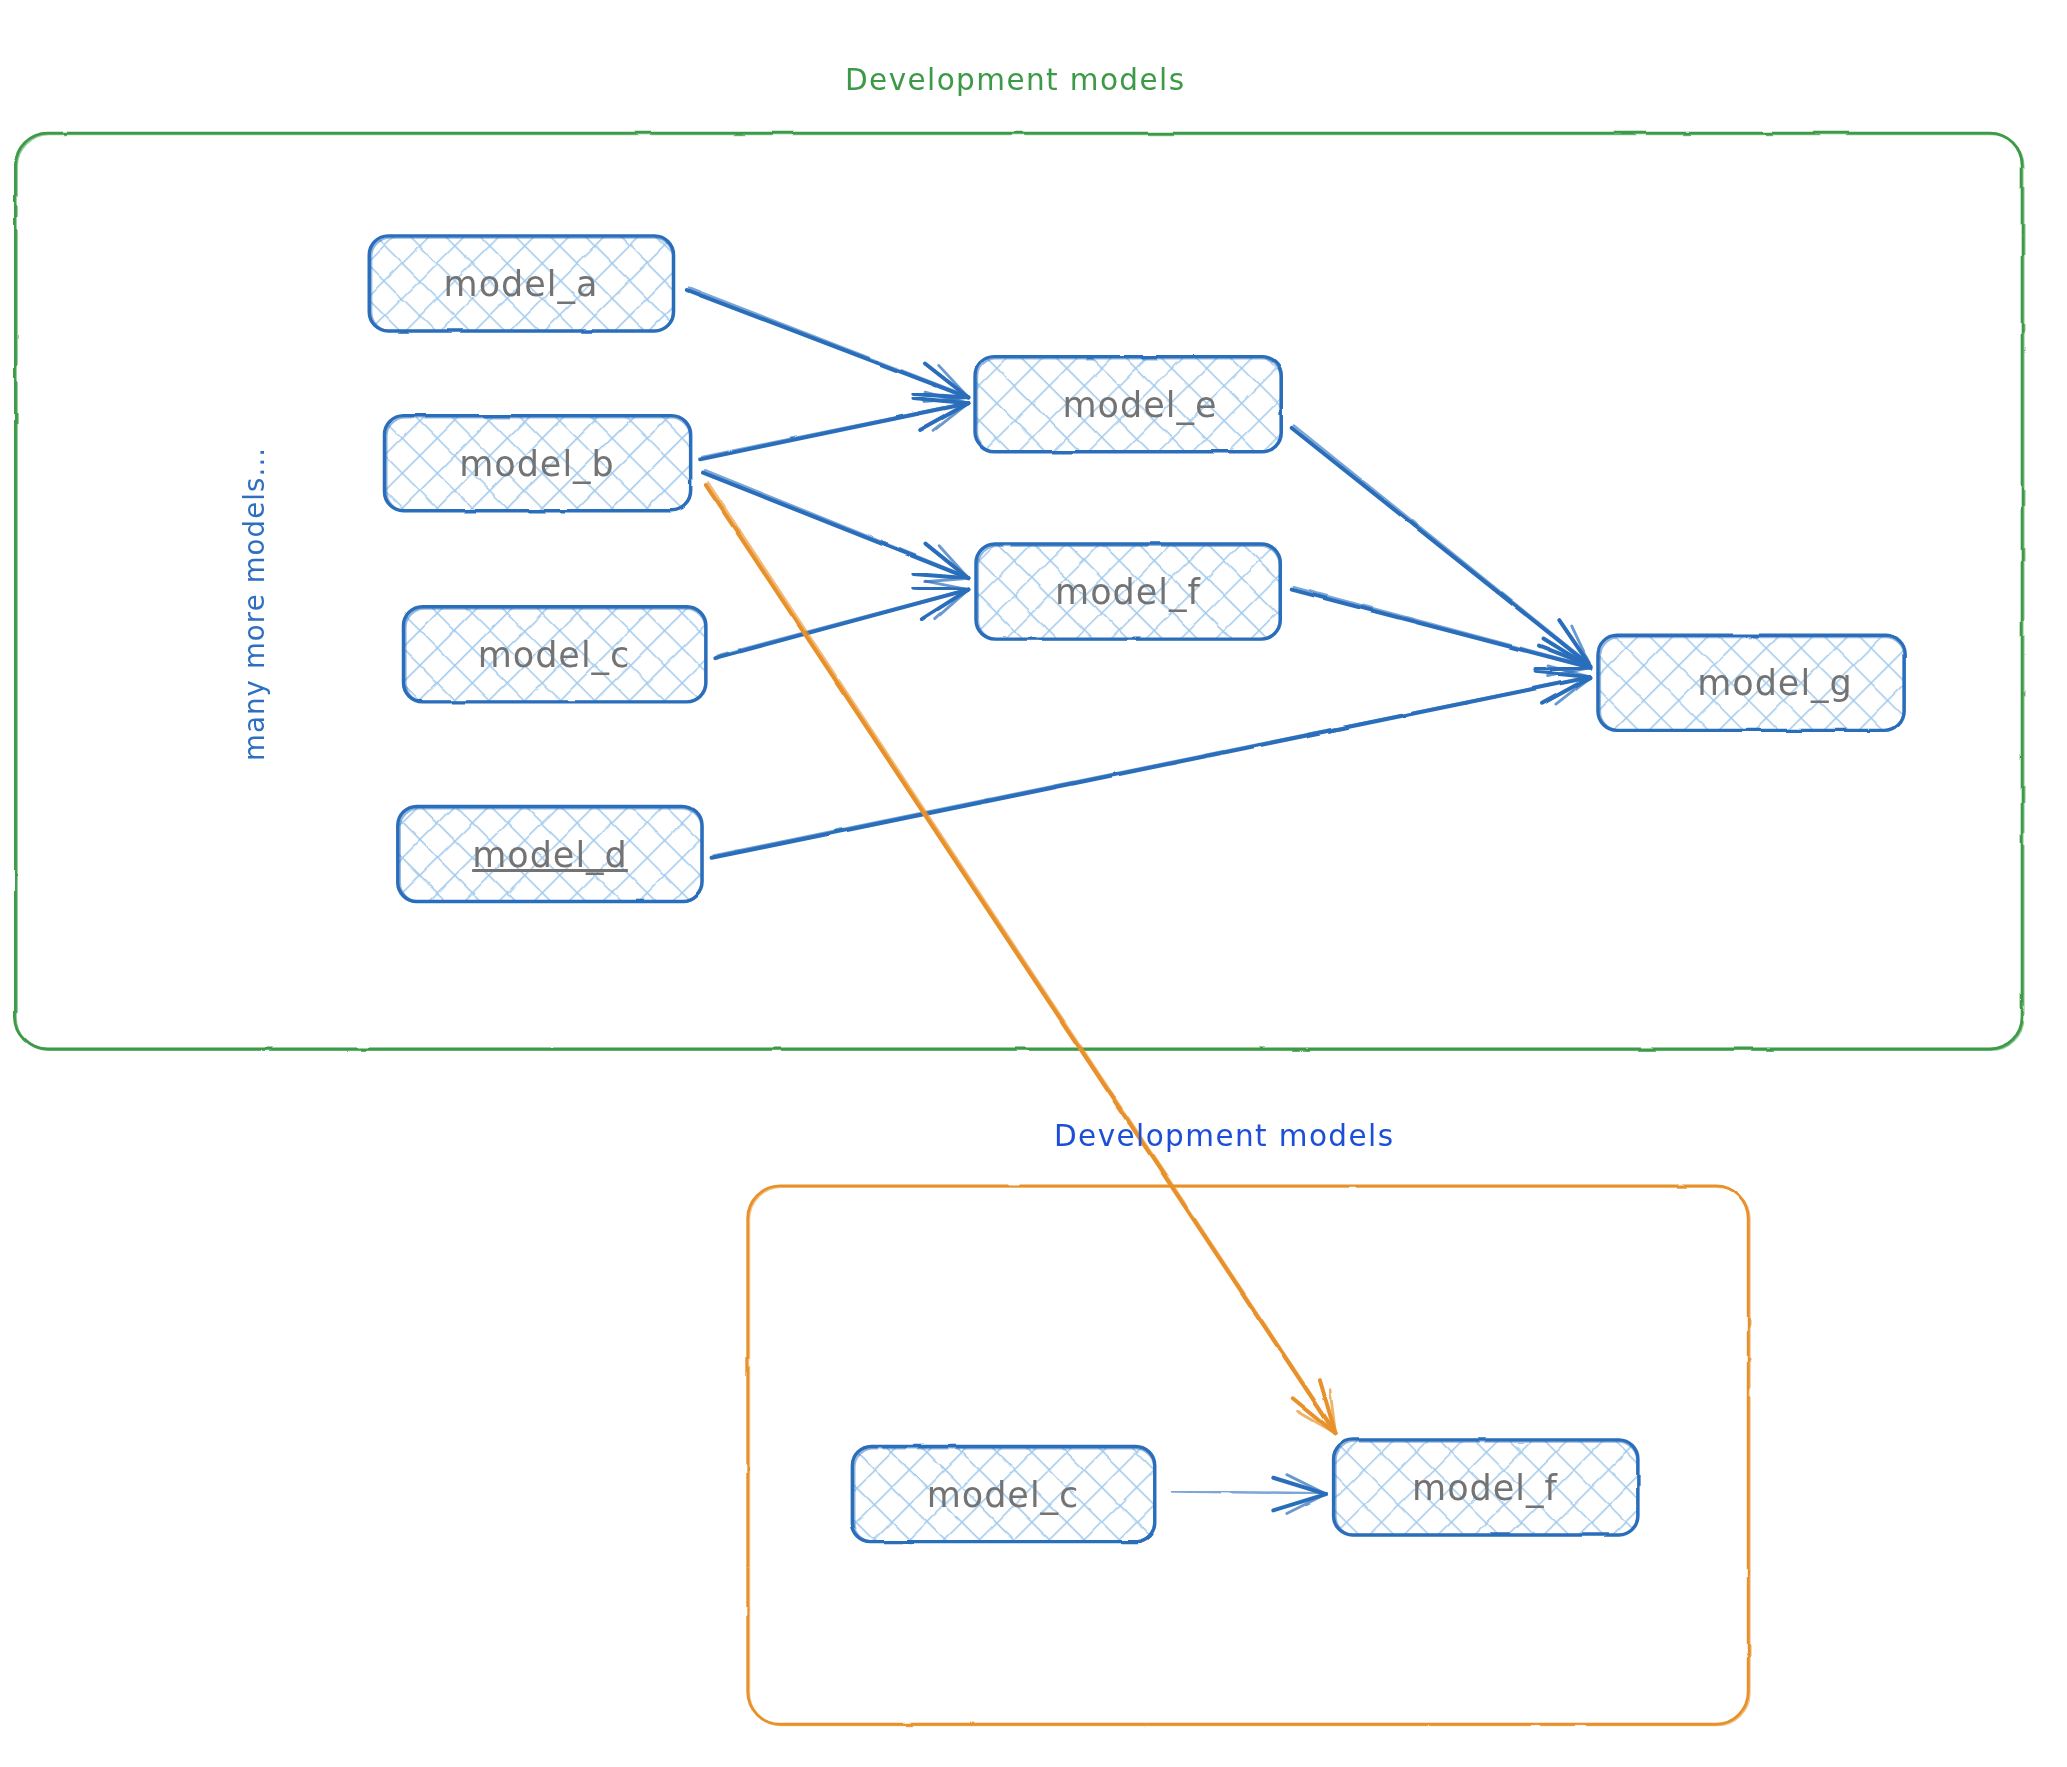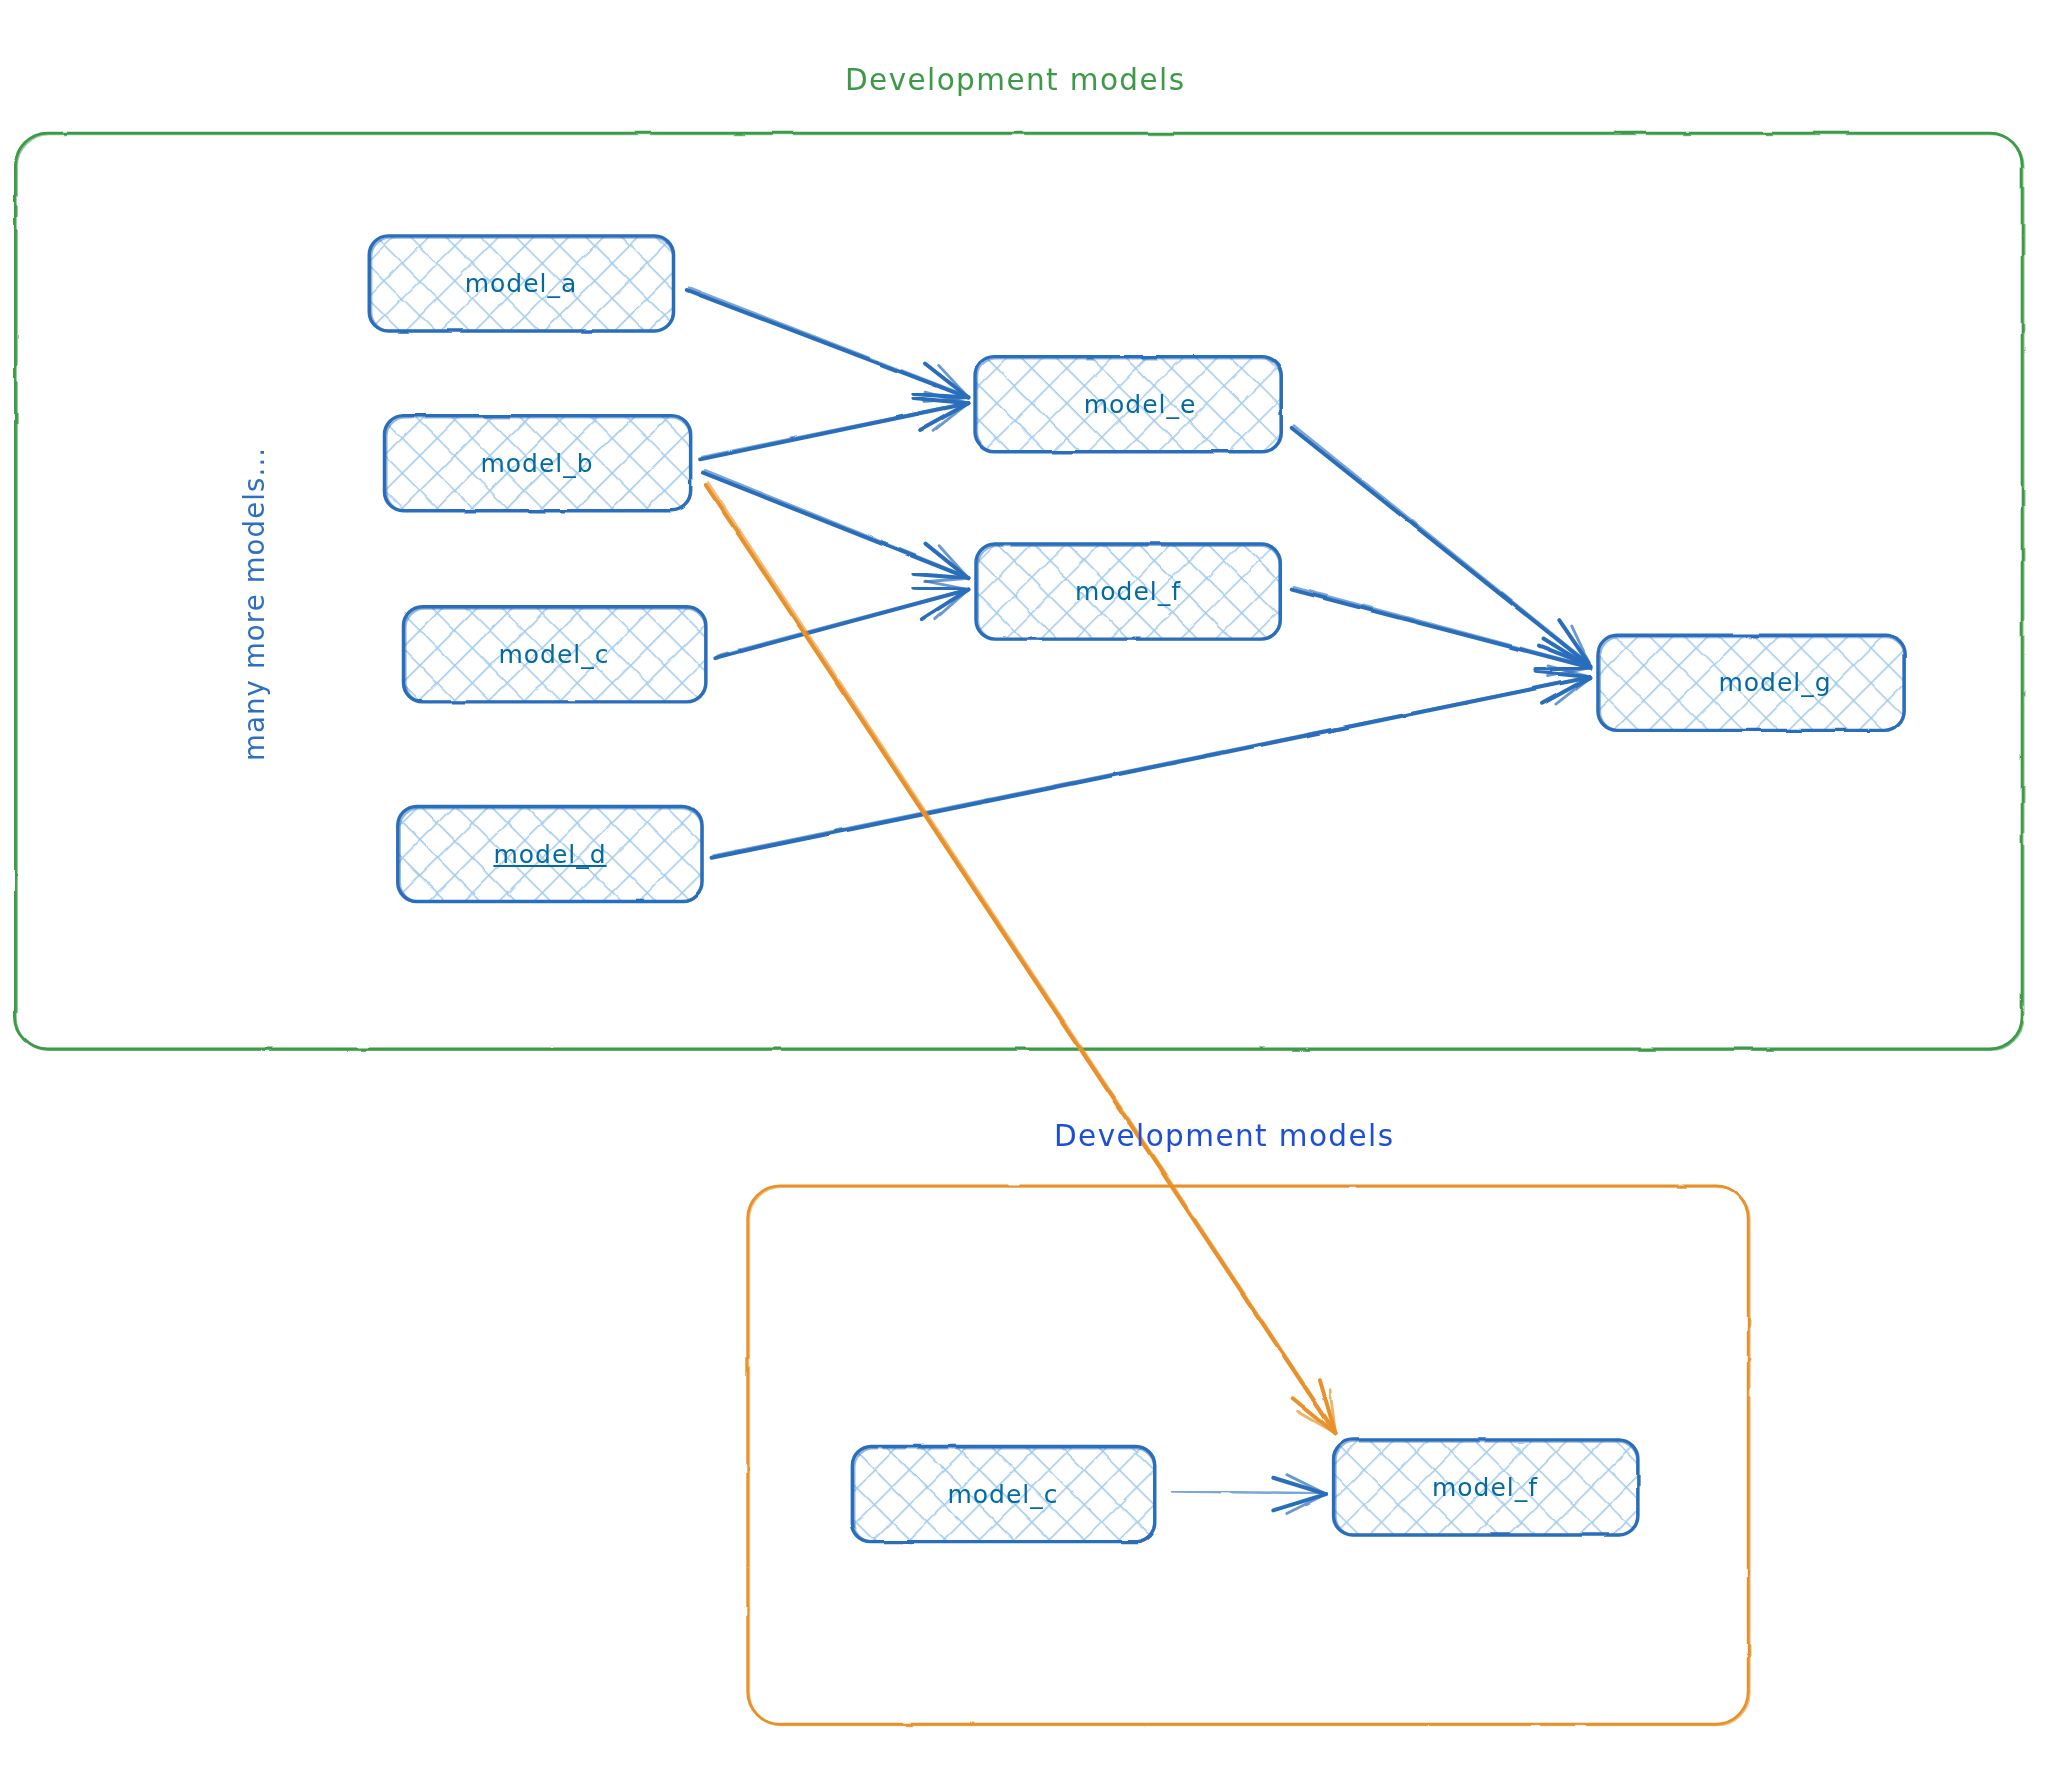--- a/index.html
+++ b/index.html
@@ -29,23 +29,23 @@
     font-family: "DejaVu Sans", sans-serif;
     font-size: 29.5px;
     letter-spacing: 1.4px;
     white-space: nowrap;
   }
   .node-label {
     position: absolute;
     display: flex;
     align-items: center;
     justify-content: center;
-    color: #0369a1;
-    font-family: "DejaVu Sans", sans-serif;
-    font-size: 25px;
+    color: #737373;
+    font-family: "DejaVu Sans", sans-serif;
+    font-size: 35px;
     letter-spacing: 1px;
     white-space: nowrap;
     pointer-events: none;
   }
   .side-label {
     position: absolute;
     color: #2f6fc0;
     font-family: "DejaVu Sans", sans-serif;
     font-size: 27.6px;
     letter-spacing: 1.1px;

